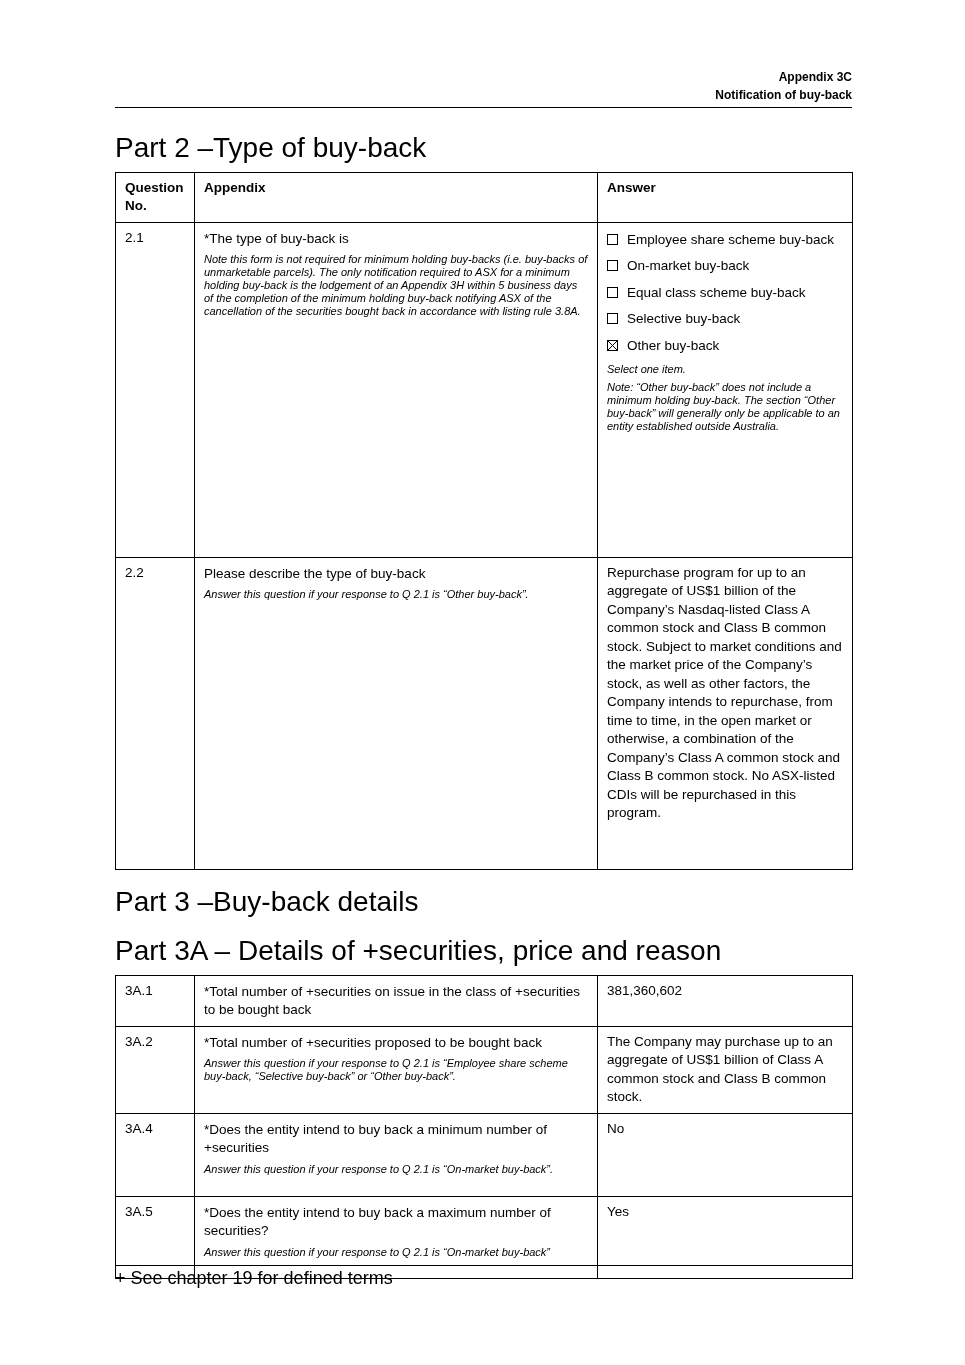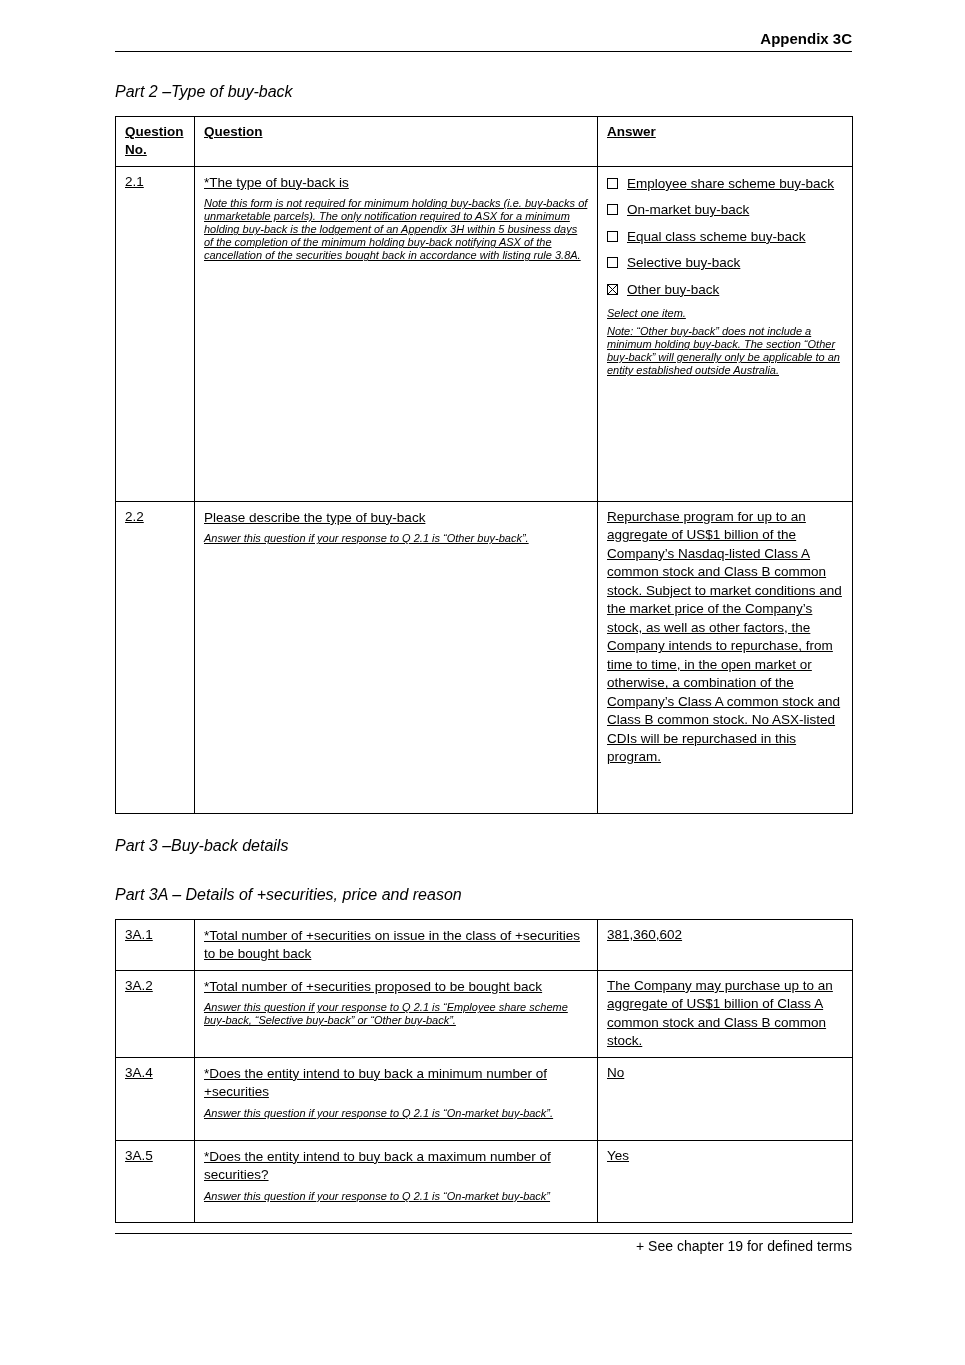--- a/index.html
+++ b/index.html
@@ -7,52 +7,50 @@
   body {
     width: 965px; height: 1365px;
     font-family: "Liberation Sans", sans-serif;
     color: #000000;
     position: relative;
   }
   .page { position: relative; width: 965px; height: 1365px; overflow: hidden; }
   .content { margin-left: 115px; width: 737px; }
 
   .doc-header {
-    padding-top: 30px;
+    padding-top: 68px;
     text-align: right;
     font-weight: bold;
-    font-size: 15px;
+    font-size: 12px;
     line-height: 18px;
   }
   .header-rule { border: none; border-top: 1.5px solid #000; margin: 3px 0 0 0; }
 
   .part-title {
-    font-size: 16px;
+    font-size: 28px;
     font-weight: normal;
     margin: 28px 0 0 0;
     line-height: 24px;
-    font-style: italic;
   }
   .part-title.p3  { margin-top: 20px; }
   .part-title.p3a { margin-top: 25px; }
 
   table.qa-table {
     border-collapse: collapse;
     width: 737px;
     margin-top: 12px;
     table-layout: fixed;
   }
   table.qa-table th, table.qa-table td {
     border: 1px solid #000;
     vertical-align: top;
     padding: 6px 9px;
     font-size: 13.5px;
     line-height: 1.37;
     text-align: left;
-    text-decoration: underline;
   }
   col.col-no { width: 79px; }
   col.col-q  { width: 403px; }
   col.col-a  { width: 255px; }
 
   th.hdr { font-weight: bold; height: 46px; }
 
   .note {
     font-style: italic;
     font-size: 11px;
@@ -82,52 +80,52 @@
   .h-r2 { height: 312px; }
   .h-3a1 { height: 47px; }
   .h-3a2 { height: 85px; }
   .h-3a4 { height: 83px; }
   .h-3a5 { height: 82px; }
 
   .footer {
     position: absolute;
     left: 115px;
     width: 737px;
-    top: 1233px;
-    font-size: 14px;
+    top: 1265px;
+    font-size: 18px;
     line-height: 17px;
-    text-align: right;
   }
   .footer-rule { border: none; border-top: 1px solid #000; margin: 0 0 4px 0; }
   .footer-row { display: flex; justify-content: space-between; }
   .footer-date { font-style: italic; }
 </style>
 </head>
 <body>
 
 <div class="page">
   <div class="content">
 
     <div class="doc-header">
       <div>Appendix 3C</div>
+      <div>Notification of buy-back</div>
     </div>
     <hr class="header-rule">
 
     <h1 class="part-title">Part 2 –Type of buy-back</h1>
 
     <table class="qa-table">
       <colgroup>
           <col class="col-no">
           <col class="col-q">
           <col class="col-a">
         </colgroup>
       <thead>
         <tr>
           <th class="hdr">Question No.</th>
-          <th class="hdr">Question</th>
+          <th class="hdr">Appendix</th>
           <th class="hdr">Answer</th>
         </tr>
       </thead>
       <tbody>
         <tr>
           <td class="h-r1">2.1</td>
           <td>
             <div class="q-text">*The type of buy-back is</div>
             <div class="note">Note this form is not required for minimum holding buy-backs (i.e. buy-backs of unmarketable parcels). The only notification required to ASX for a minimum holding buy-back is the lodgement of an Appendix 3H within 5 business days of the completion of the minimum holding buy-back notifying ASX of the cancellation of the securities bought back in accordance with listing rule 3.8A.</div>
           </td>

